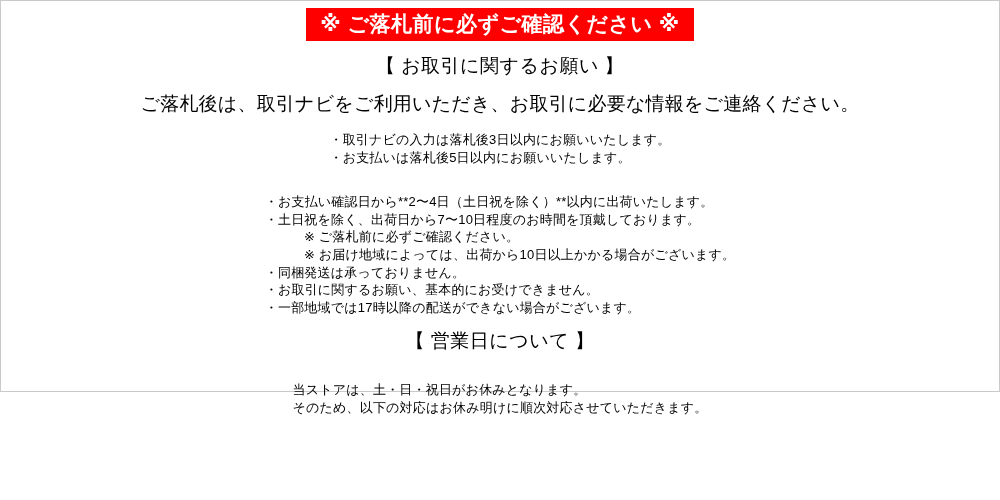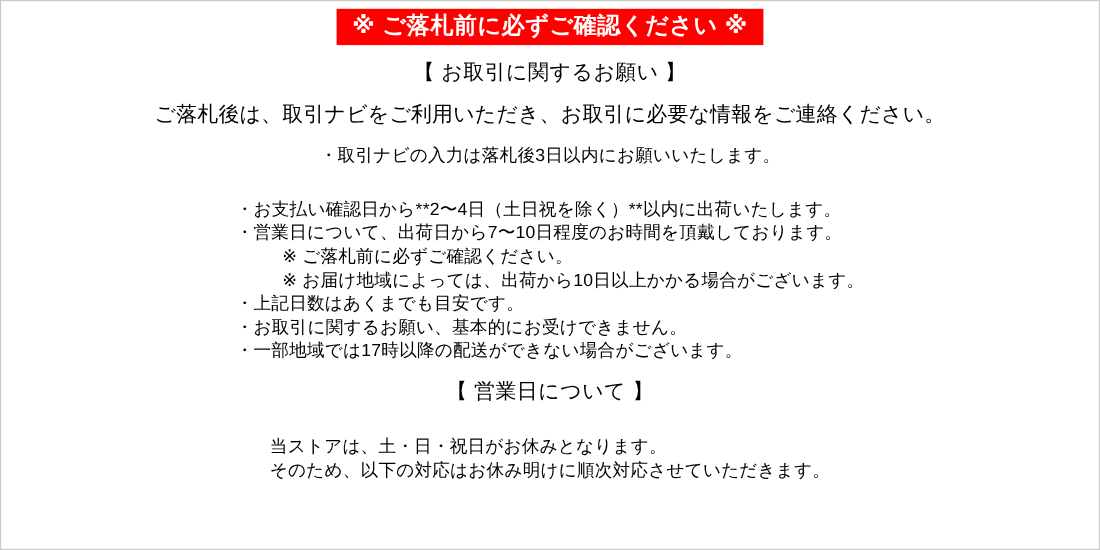--- a/index.html
+++ b/index.html
@@ -10,21 +10,21 @@
     width: 1000px;
     height: 500px;
     background: #ffffff;
     font-family: "Liberation Sans", "DejaVu Sans", sans-serif;
     color: #000000;
     overflow: hidden;
   }
   .page {
     position: relative;
     width: 1000px;
-    height: 500px;
+    height: 392px;
     box-sizing: border-box;
     border: 1px solid #c9c9c9;
     background: #ffffff;
     display: flex;
     flex-direction: column;
     align-items: center;
   }
   .banner {
     margin-top: 7px;
     background: #ff0000;
@@ -38,21 +38,21 @@
   }
   .section-head {
     font-size: 19px;
     font-weight: normal;
     margin-top: 12px;
     letter-spacing: 0.5px;
     text-align: center;
     white-space: nowrap;
   }
   .line {
-    font-size: 16px;
+    font-size: 13px;
     line-height: 1.35;
     white-space: nowrap;
     letter-spacing: 0.2px;
   }
   .block {
     display: flex;
     flex-direction: column;
     align-items: flex-start;
   }
   .gap-sm { margin-top: 27px; }
@@ -71,29 +71,30 @@
 <div class="page">
 
   <div class="banner">※ ご落札前に必ずご確認ください ※</div>
 
   <div class="section-head">【 お取引に関するお願い 】</div>
 
   <div class="intro-line">ご落札後は、取引ナビをご利用いただき、お取引に必要な情報をご連絡ください。</div>
 
   <div class="block gap-md">
     <div class="line">・取引ナビの入力は落札後3日以内にお願いいたします。</div>
+    <div class="line">・お支払いは落札後5日以内にお願いいたします。</div>
   </div>
 
 
   <div class="block gap-sm">
     <div class="line">・お支払い確認日から**2〜4日（土日祝を除く）**以内に出荷いたします。</div>
-    <div class="line">・営業日について、出荷日から7〜10日程度のお時間を頂戴しております。</div>
+    <div class="line">・土日祝を除く、出荷日から7〜10日程度のお時間を頂戴しております。</div>
     <div class="line indent-1">　※ ご落札前に必ずご確認ください。</div>
     <div class="line indent-1">　※ お届け地域によっては、出荷から10日以上かかる場合がございます。</div>
-    <div class="line">・上記日数はあくまでも目安です。</div>
+    <div class="line">・同梱発送は承っておりません。</div>
     <div class="line">・お取引に関するお願い、基本的にお受けできません。</div>
     <div class="line">・一部地域では17時以降の配送ができない場合がございます。</div>
   </div>
 
   <div class="section-head">【 営業日について 】</div>
 
   <div class="block gap-sm">
     <div class="line">当ストアは、土・日・祝日がお休みとなります。</div>
     <div class="line">そのため、以下の対応はお休み明けに順次対応させていただきます。</div>
   </div>

